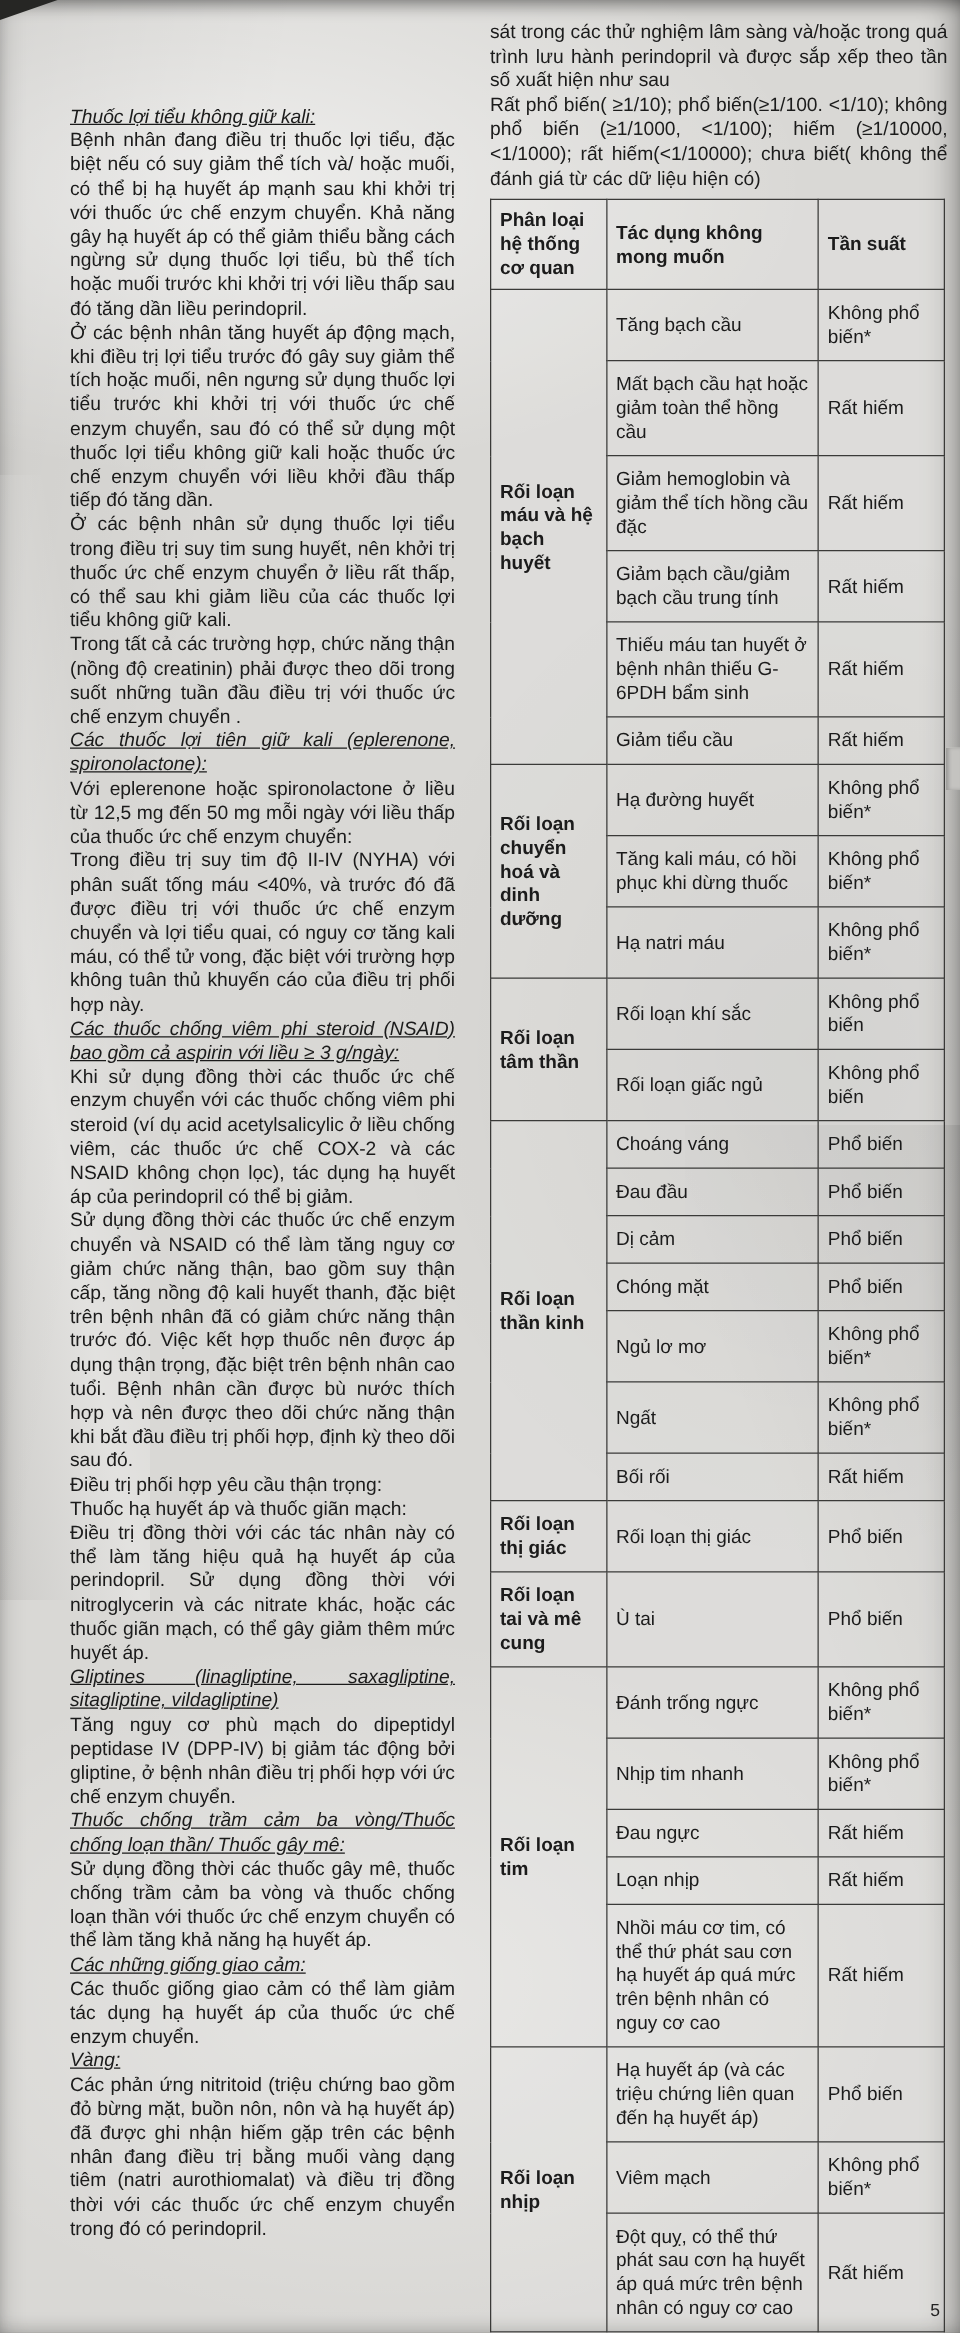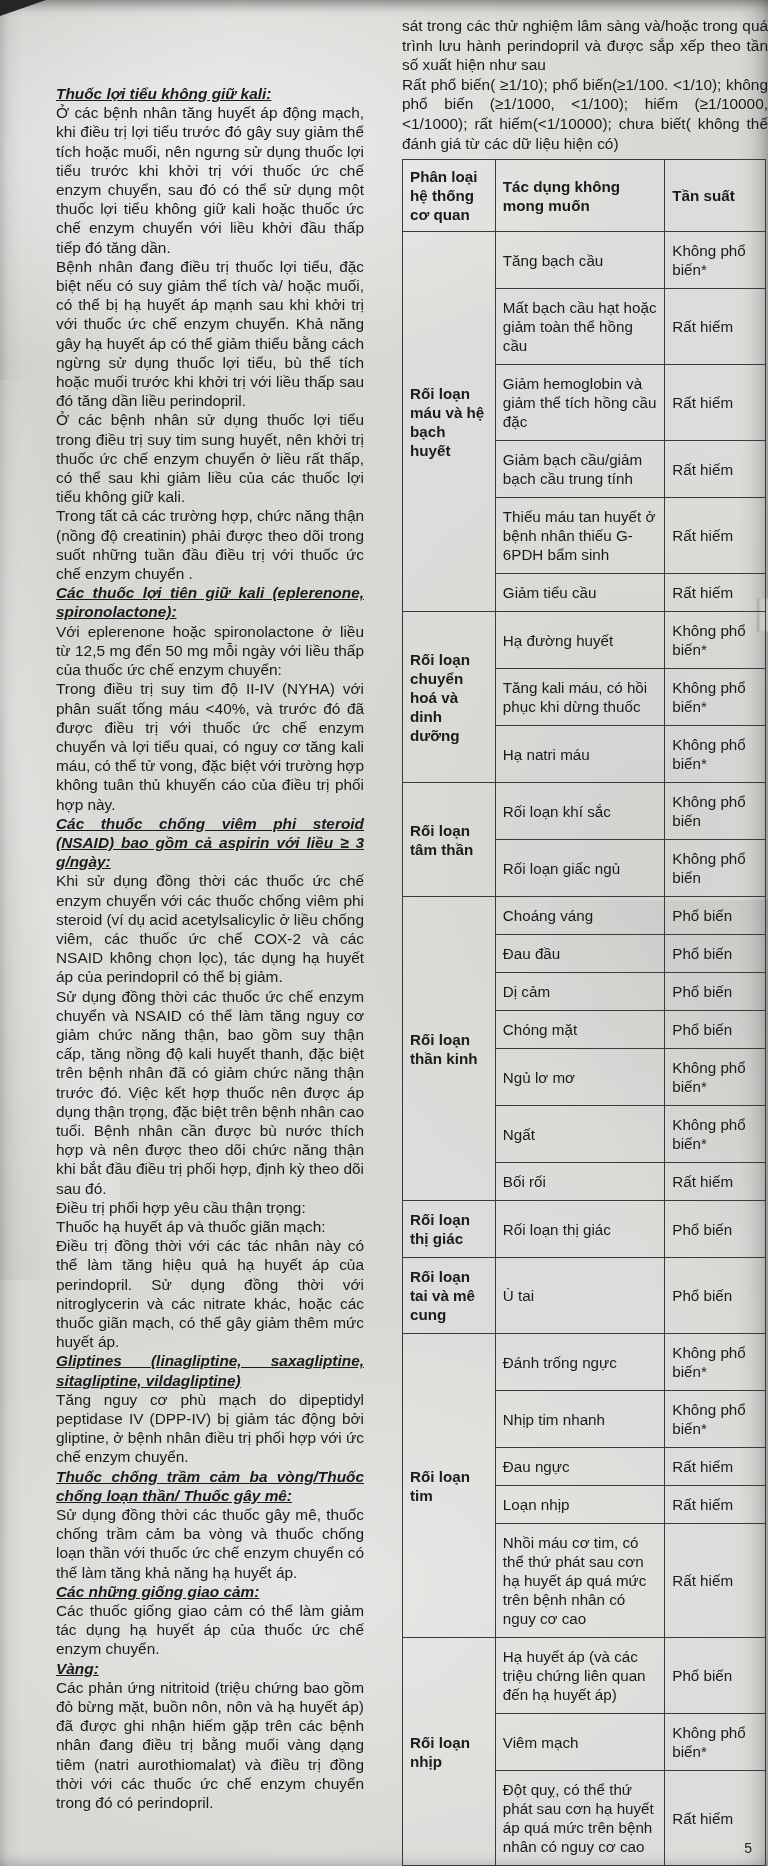--- a/index.html
+++ b/index.html
@@ -48,25 +48,25 @@
     background:#c4c3c0; box-shadow:inset 2px 0 3px rgba(0,0,0,.2);
   }
 
   .col-left {
     position:absolute; left:56px; top:84px; width:308px;
     font-size:15.4px; line-height:19.2px;
     text-align:justify;
   }
   .col-left p { margin:0; }
   .col-left .heading {
-    font-style:italic; text-decoration:underline; font-weight:bold;
+    font-style:italic; text-decoration:underline; font-weight:normal;
   }
 
   .col-right {
-    position:absolute; left:402px; top:16px; width:366px;
+    position:absolute; left:392px; top:16px; width:366px;
     font-size:15.4px; line-height:19.6px;
     text-align:justify;
   }
   .col-right .intro p { margin:0; }
 
   table.ae {
     border-collapse:collapse;
     width:364px;
     margin-top:6px;
     background:rgba(255,255,255,.12);
@@ -92,22 +92,22 @@
 <body>
 
 <div class="paper">
   <div class="crease1"></div>
   <div class="crease2"></div>
   <div class="corner-wedge"></div>
   <div class="edge-tab"></div>
 
   <div class="col-left" id="leftCol">
       <p class="heading">Thuốc lợi tiểu không giữ kali:</p>
+      <p class="para">Bệnh nhân đang điều trị thuốc lợi tiểu, đặc biệt nếu có suy giảm thể tích và/ hoặc muối, có thể bị hạ huyết áp mạnh sau khi khởi trị với thuốc ức chế enzym chuyển. Khả năng gây hạ huyết áp có thể giảm thiểu bằng cách ngừng sử dụng thuốc lợi tiểu, bù thể tích hoặc muối trước khi khởi trị với liều thấp sau đó tăng dần liều perindopril.</p>
       <p class="para">Ở các bệnh nhân tăng huyết áp động mạch, khi điều trị lợi tiểu trước đó gây suy giảm thể tích hoặc muối, nên ngưng sử dụng thuốc lợi tiểu trước khi khởi trị với thuốc ức chế enzym chuyển, sau đó có thể sử dụng một thuốc lợi tiểu không giữ kali hoặc thuốc ức chế enzym chuyển với liều khởi đầu thấp tiếp đó tăng dần.</p>
-      <p class="para">Bệnh nhân đang điều trị thuốc lợi tiểu, đặc biệt nếu có suy giảm thể tích và/ hoặc muối, có thể bị hạ huyết áp mạnh sau khi khởi trị với thuốc ức chế enzym chuyển. Khả năng gây hạ huyết áp có thể giảm thiểu bằng cách ngừng sử dụng thuốc lợi tiểu, bù thể tích hoặc muối trước khi khởi trị với liều thấp sau đó tăng dần liều perindopril.</p>
       <p class="para">Ở các bệnh nhân sử dụng thuốc lợi tiểu trong điều trị suy tim sung huyết, nên khởi trị thuốc ức chế enzym chuyển ở liều rất thấp, có thể sau khi giảm liều của các thuốc lợi tiểu không giữ kali.</p>
       <p class="para">Trong tất cả các trường hợp, chức năng thận (nồng độ creatinin) phải được theo dõi trong suốt những tuần đầu điều trị với thuốc ức chế enzym chuyển .</p>
       <p class="heading">Các thuốc lợi tiên giữ kali (eplerenone, spironolactone):</p>
       <p class="para">Với eplerenone hoặc spironolactone ở liều từ 12,5 mg đến 50 mg mỗi ngày với liều thấp của thuốc ức chế enzym chuyển:</p>
       <p class="para">Trong điều trị suy tim độ II-IV (NYHA) với phân suất tống máu &lt;40%, và trước đó đã được điều trị với thuốc ức chế enzym chuyển và lợi tiểu quai, có nguy cơ tăng kali máu, có thể tử vong, đặc biệt với trường hợp không tuân thủ khuyến cáo của điều trị phối hợp này.</p>
       <p class="heading">Các thuốc chống viêm phi steroid (NSAID) bao gồm cả aspirin với liều ≥ 3 g/ngày:</p>
       <p class="para">Khi sử dụng đồng thời các thuốc ức chế enzym chuyển với các thuốc chống viêm phi steroid (ví dụ acid acetylsalicylic ở liều chống viêm, các thuốc ức chế COX-2 và các NSAID không chọn lọc), tác dụng hạ huyết áp của perindopril có thể bị giảm.</p>
       <p class="para">Sử dụng đồng thời các thuốc ức chế enzym chuyển và NSAID có thể làm tăng nguy cơ giảm chức năng thận, bao gồm suy thận cấp, tăng nồng độ kali huyết thanh, đặc biệt trên bệnh nhân đã có giảm chức năng thận trước đó. Việc kết hợp thuốc nên được áp dụng thận trọng, đặc biệt trên bệnh nhân cao tuổi. Bệnh nhân cần được bù nước thích hợp và nên được theo dõi chức năng thận khi bắt đầu điều trị phối hợp, định kỳ theo dõi sau đó.</p>
       <p class="para">Điều trị phối hợp yêu cầu thận trọng:</p>
       <p class="para">Thuốc hạ huyết áp và thuốc giãn mạch:</p>

